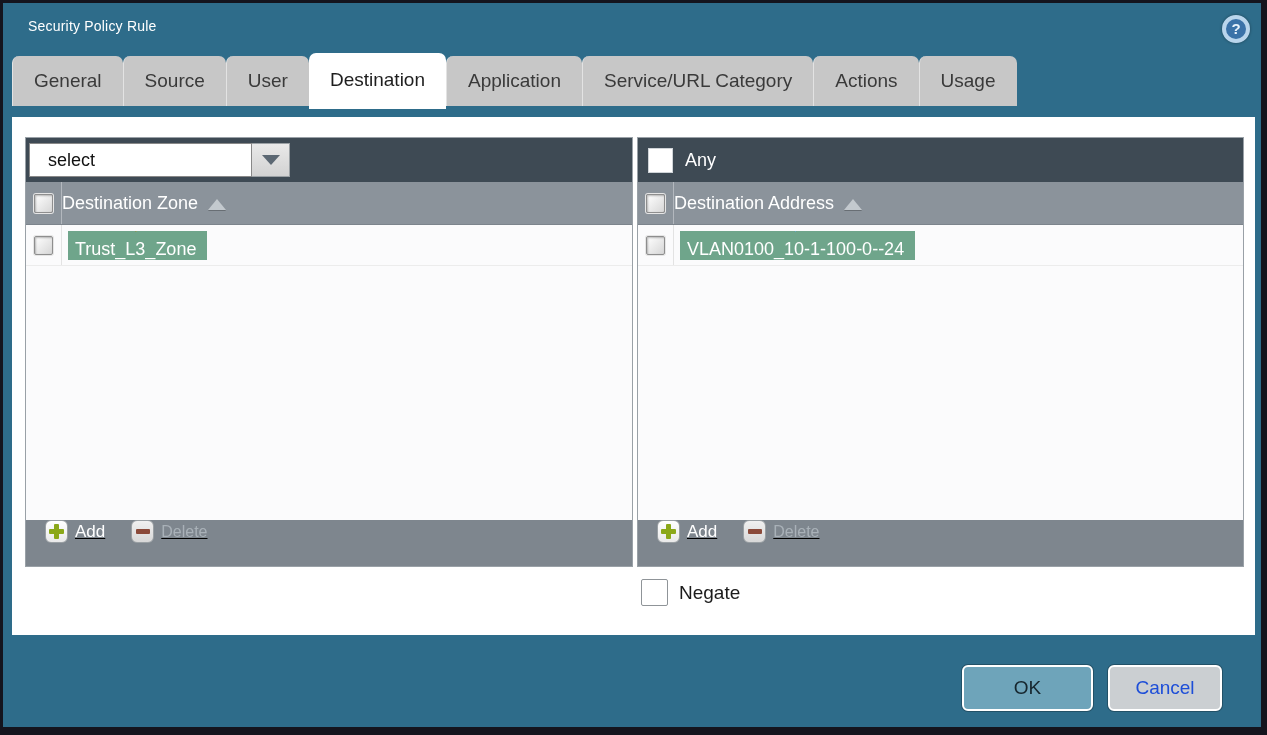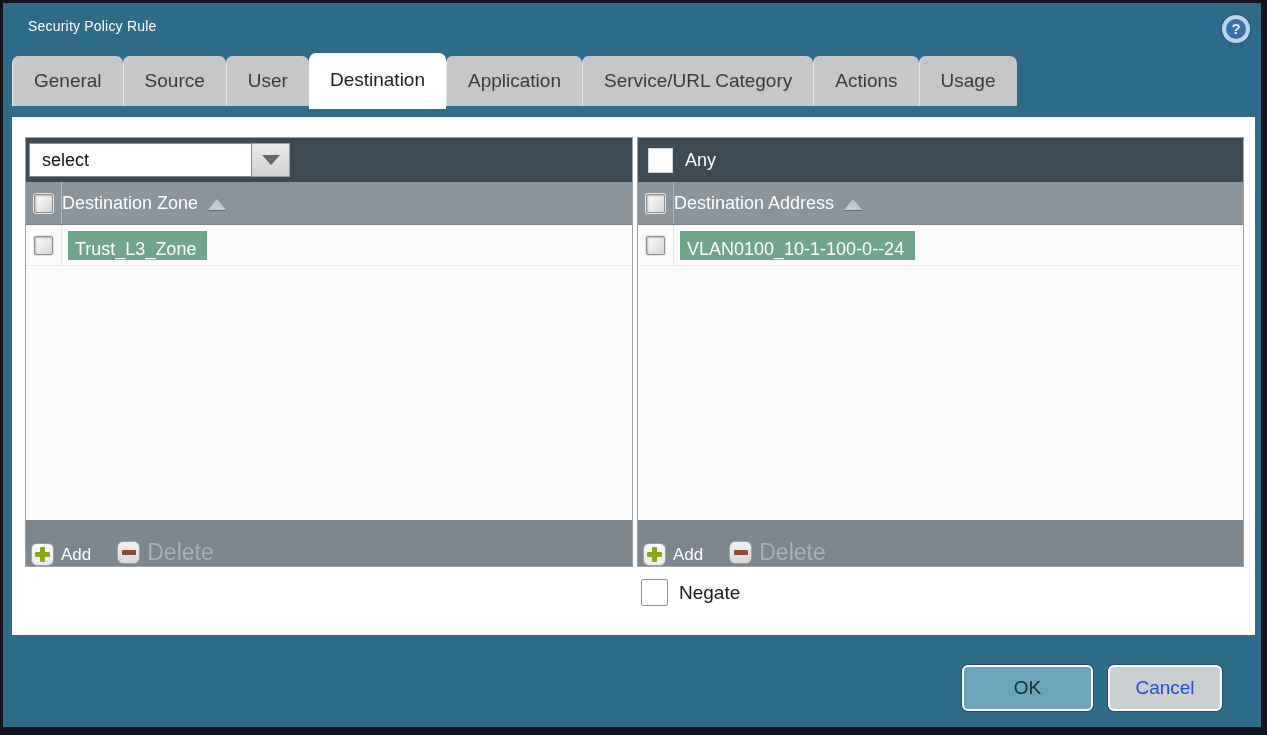--- a/index.html
+++ b/index.html
@@ -62,21 +62,21 @@
   }
   .panel-left  { left: 13px;  width: 608px; }
   .panel-right { left: 625px; width: 607px; }
   .ptop {
     height: 44px; background: #3e4a54; flex: 0 0 44px;
     display: flex; align-items: center; padding-left: 3px;
   }
   .select-input {
     width: 223px; height: 34px;
     border: 1px solid #888; background: #ffffff;
-    font-size: 18px; padding: 0 12px;
+    font-size: 18px; padding: 0 18px;
     font-family: "Liberation Sans", sans-serif; color: #111;
   }
   .select-btn {
     width: 38px; height: 34px;
     background: linear-gradient(#e9e9e9, #d2d2d2);
     border: 1px solid #9aa0a4; border-left: none;
     display: flex; align-items: center; justify-content: center;
     cursor: pointer;
   }
   .dd-arrow {
@@ -121,42 +121,42 @@
   }
   .row .cb-cell { border-right: 1px solid #e3e3e3; }
   .chip {
     margin-left: 6px; height: 29px;
     background: #6fa58b; color: #ffffff;
     display: inline-flex; align-items: center; gap: 7px;
     padding: 0 11px 0 7px; font-size: 18px; white-space: nowrap; flex-direction: column;
   }
   .pfoot {
     height: 46px; background: #7e868e; flex: 0 0 46px;
-    display: flex; align-items: flex-end; gap: 26px; padding-left: 5px;
+    display: flex; align-items: flex-start; gap: 26px; padding-left: 19px; text-decoration: underline;
   }
   .foot-btn { display: flex; align-items: center; gap: 7px; cursor: pointer; }
   .icon-sq {
     width: 23px; height: 23px; border-radius: 6px;
     display: flex; align-items: center; justify-content: center;
     border: 1px solid #9aa0a4;
   }
   .icon-sq.add-sq { background: linear-gradient(#ffffff, #e9e9e9); }
   .icon-sq.del-sq { background: linear-gradient(#f0f0f0, #d8d8d8); }
   .plus-glyph { position: relative; width: 15px; height: 15px; }
   .plus-glyph::before {
     content: ""; position: absolute; left: 5px; top: 0;
     width: 5px; height: 15px; background: #8ba819; border-radius: 1px;
   }
   .plus-glyph::after {
     content: ""; position: absolute; left: 0; top: 5px;
     width: 15px; height: 5px; background: #8ba819; border-radius: 1px;
   }
   .minus-glyph { width: 14px; height: 5px; background: #8b4a3a; border-radius: 1px; }
   .foot-label-on  { color: #ffffff; font-size: 17px; }
-  .foot-label-off { color: #a9b1b8; font-size: 23px; }
+  .foot-label-off { color: #a9b1b8; font-size: 16px; }
   
   .negate-wrap {
     position: absolute; left: 629px; top: 462px;
     display: flex; align-items: center; gap: 11px;
   }
   .negate-cb {
     width: 27px; height: 27px; background: #ffffff;
     border: 1px solid #8f9498; border-radius: 2px; cursor: pointer;
   }
   .negate-label { font-size: 19px; color: #1b1b1b; }

